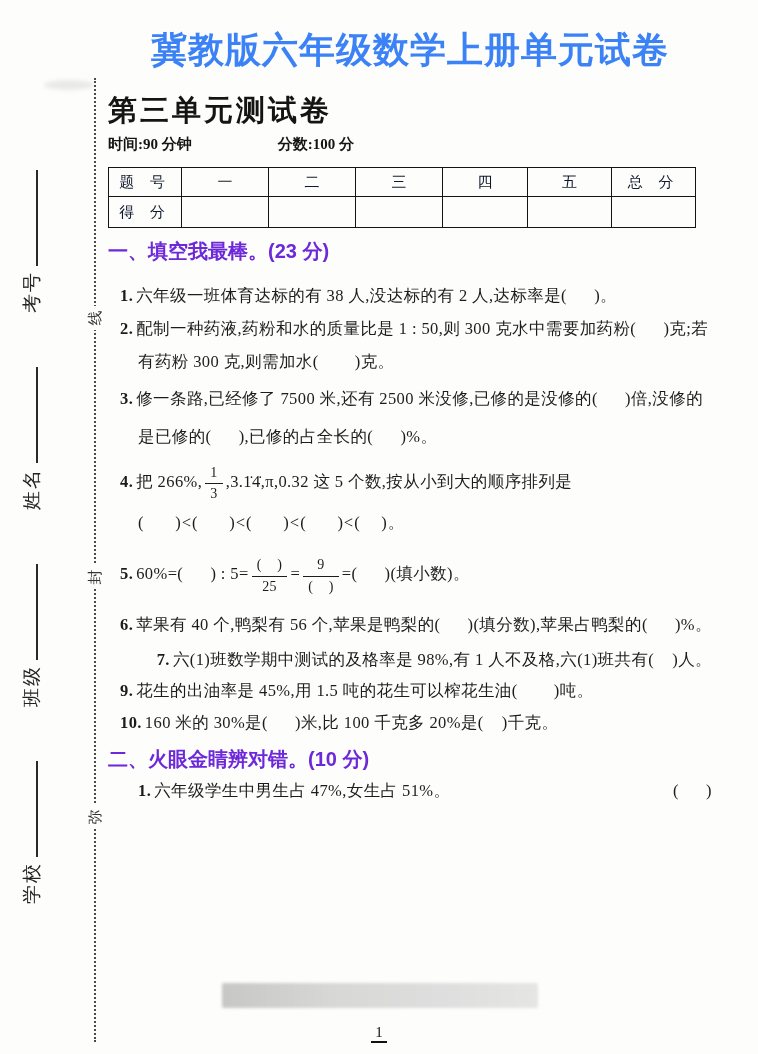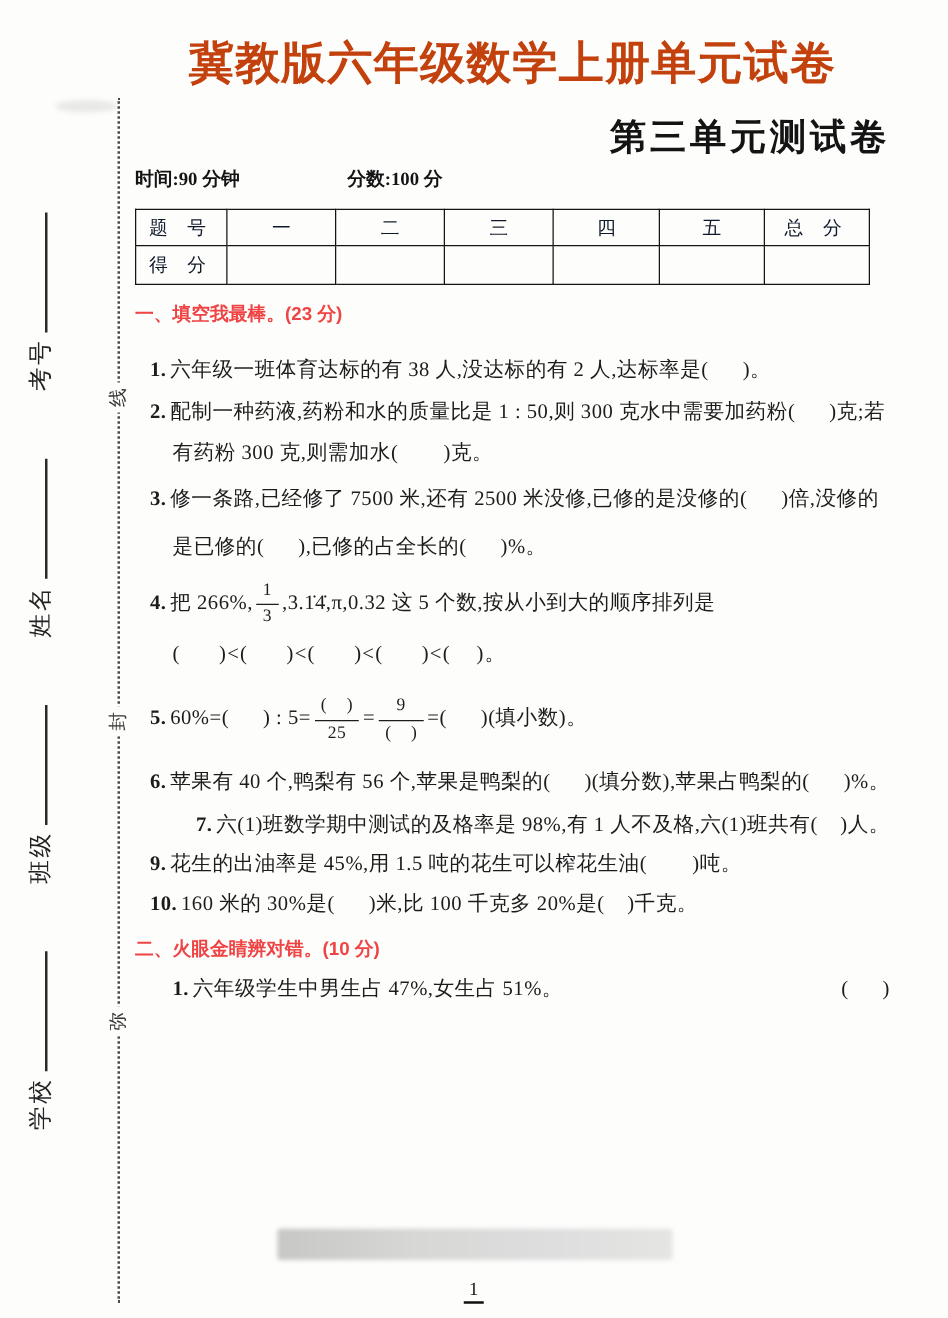--- a/index.html
+++ b/index.html
@@ -49,24 +49,24 @@
     background:#d8d8d5; border-radius:50%; filter:blur(2px); opacity:.55;
   }
 
   
   .content { position:absolute; left:108px; top:0; width:604px; }
 
   .title {
     margin-top:28px; text-align:center;
     font-family:"Liberation Sans", sans-serif;
     font-weight:bold; font-size:36px; line-height:44px;
-    letter-spacing:1px; color:#c2410c;
+    letter-spacing:1px; color:#3b82f6;
   }
   .subtitle {
-    margin-top:21px; text-align:right;
+    margin-top:21px; text-align:left;
     font-weight:bold; font-size:29px; line-height:34px; letter-spacing:3px;
     color:#141414;
   }
   .meta {
     margin-top:7px; display:flex; justify-content:flex-start; gap:86px;
     font-weight:bold; font-size:15px; line-height:20px; color:#141414;
   }
 
   table.score {
     margin-top:13px; border-collapse:collapse; table-layout:fixed;
@@ -76,21 +76,21 @@
     border:1.6px solid #141414; text-align:center;
     font-size:15px; color:#0f172a; padding:0;
   }
   table.score tr.hd td { height:28px; }
   table.score tr.sc td { height:30px; }
   td.wide { letter-spacing:6px; }
 
   .sec-heading {
     margin-top:13px;
     font-family:"Liberation Sans", sans-serif;
-    font-weight:bold; font-size:15px; line-height:21px; color:#ef4444;
+    font-weight:bold; font-size:20px; line-height:21px; color:#6d28d9;
   }
 
   .qlist { margin-top:17px; }
   .q {
     padding-left:30px; text-indent:-18px;
     font-size:16.5px; line-height:33px; letter-spacing:.4px; color:#1c1c1c;
   }
   .qnum { font-weight:bold; margin-right:3px; font-family:"Liberation Serif", serif; }
   .q3 { line-height:38px; margin-top:2px; }
   .q4 { margin-top:6px; line-height:40px; }

